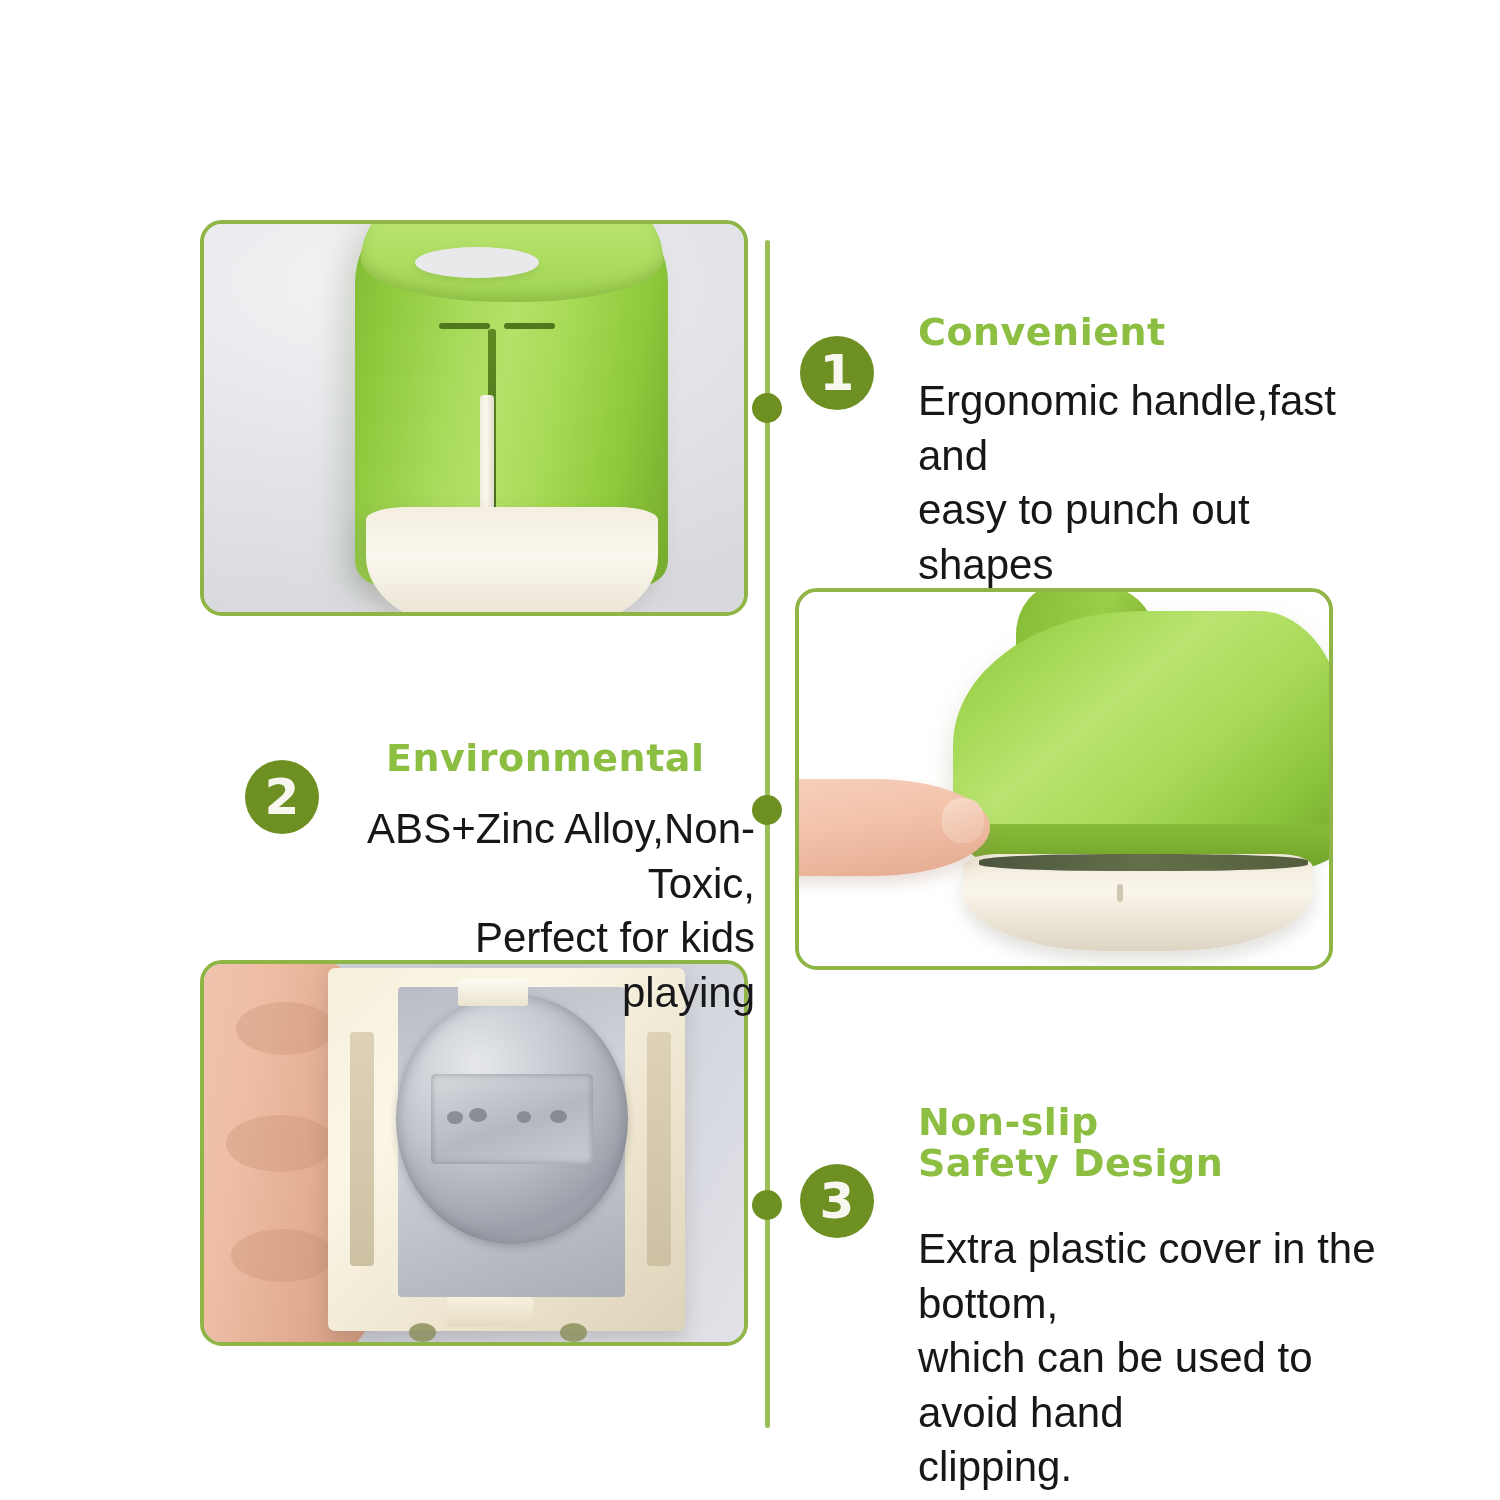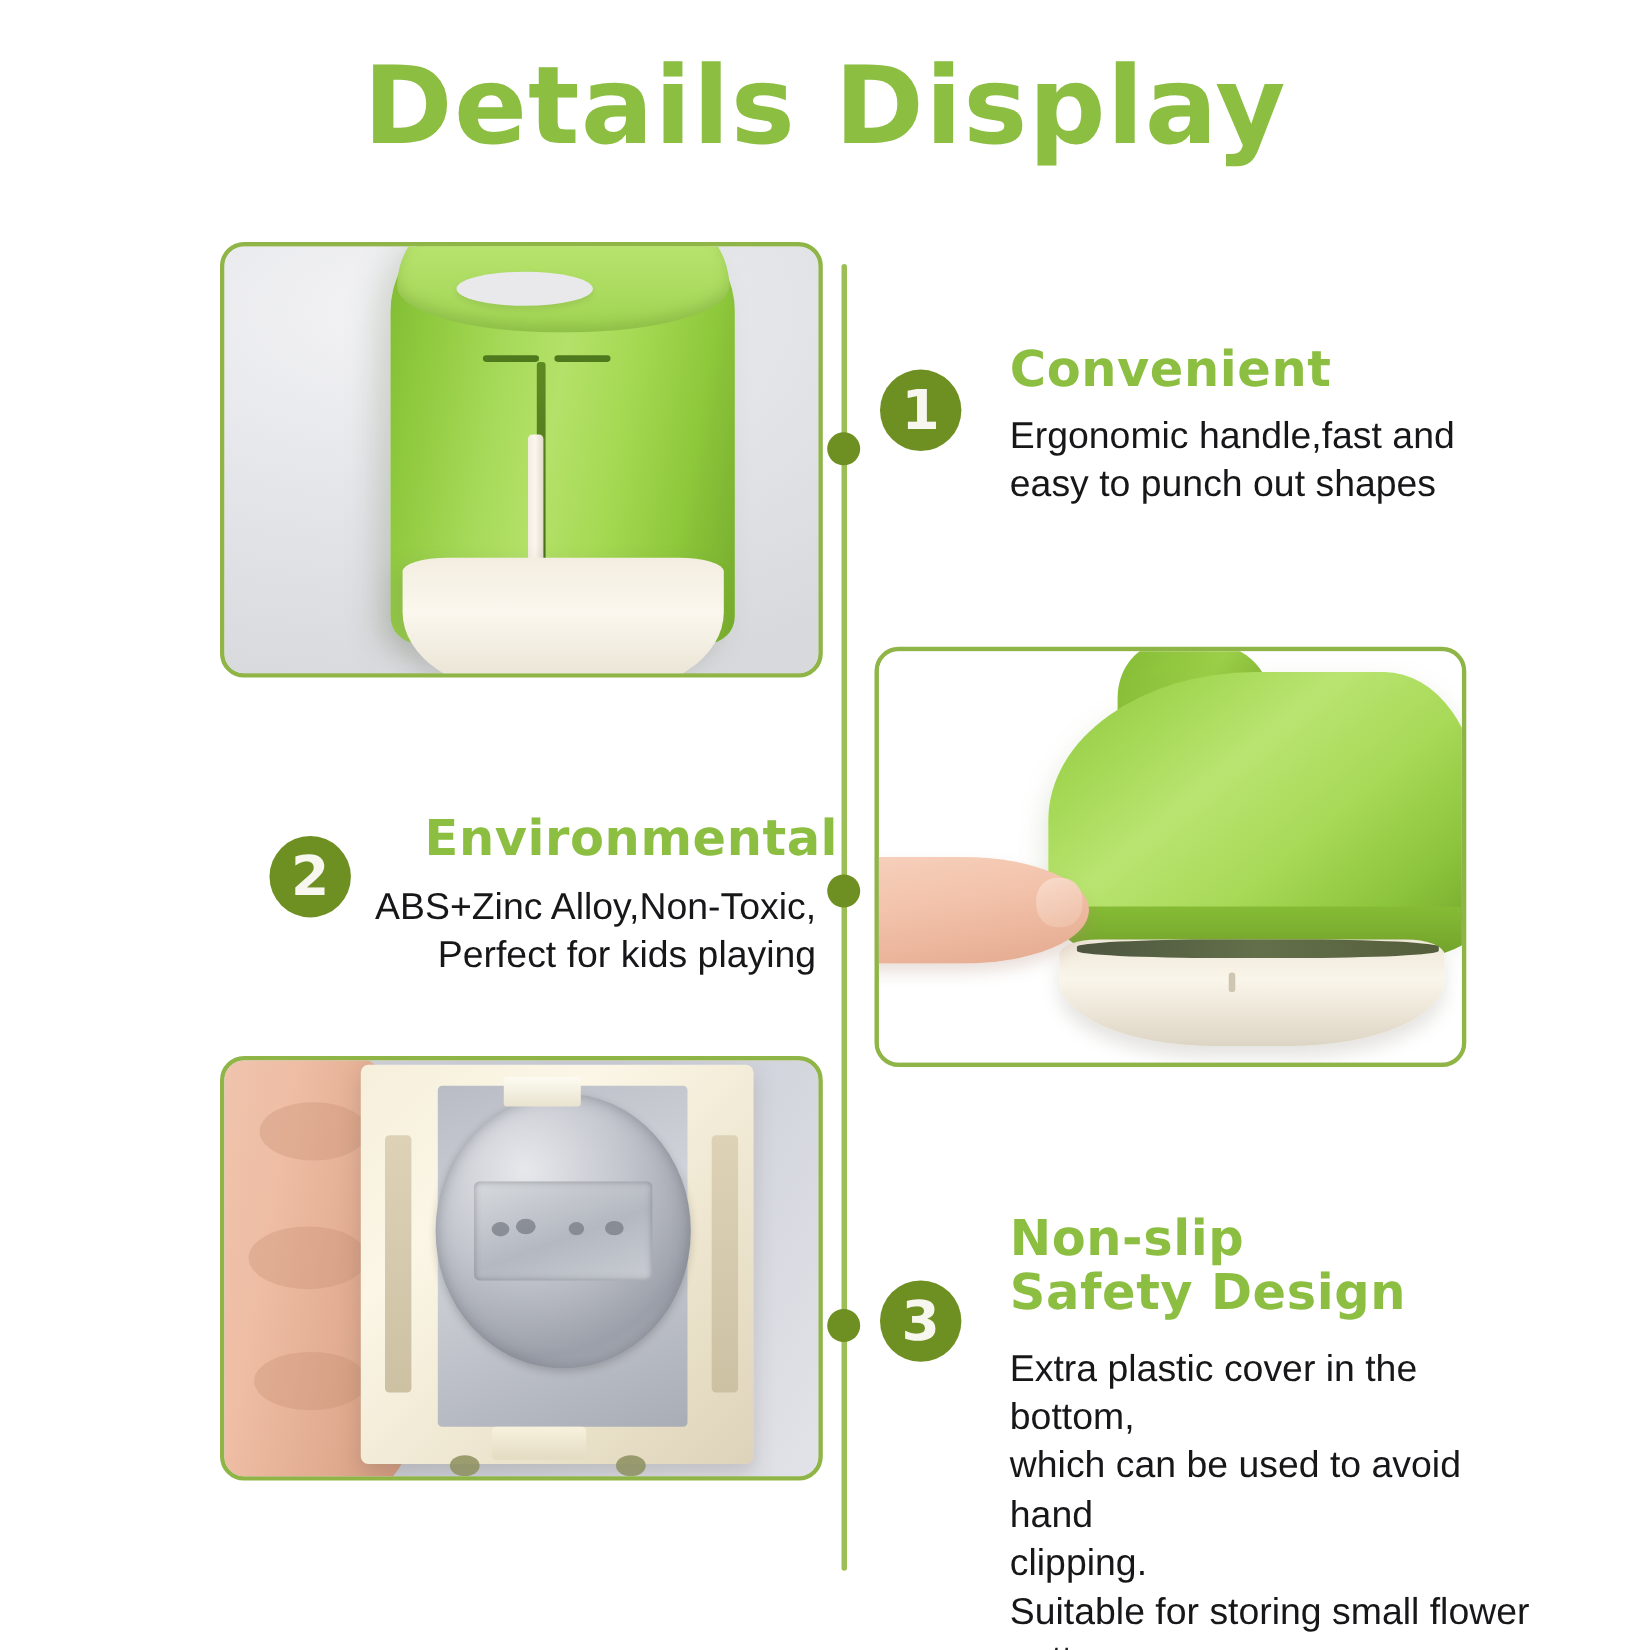--- a/index.html
+++ b/index.html
@@ -307,30 +307,30 @@
     font-family: "DejaVu Sans", sans-serif;
     font-size: 50px;
     font-weight: bold;
     line-height: 74px;
     text-align: center;
   }
   .feature .head {
     position: absolute;
     font-family: "DejaVu Sans", sans-serif;
     font-weight: bold;
-    font-size: 45px;
+    font-size: 38px;
     line-height: 1.08;
     color: #8CBE42;
     letter-spacing: 0.5px;
     white-space: pre-line;
   }
   .feature .body {
     position: absolute;
     font-family: "Liberation Sans", sans-serif;
-    font-size: 34px;
+    font-size: 42px;
     line-height: 1.30;
     color: #17171a;
     white-space: pre-line;
   }
 
   
   #feature-1 { left: 800px; top: 336px; width: 560px; }
   #feature-1 .head { left: 118px; top: -24px; }
   #feature-1 .body { left: 118px; top: 38px; }
 
@@ -342,21 +342,20 @@
   
   #feature-3 { left: 800px; top: 1164px; width: 600px; }
   #feature-3 .head { left: 118px; top: -62px; }
   #feature-3 .body { left: 118px; top: 58px; }
 </style>
 </head>
 <body>
 
 <div class="page">
 
-  <div class="title">Details Display</div>
 
   <div class="spine"></div>
   <div class="spine-dot d1"></div>
   <div class="spine-dot d2"></div>
   <div class="spine-dot d3"></div>
 
   <div class="photo" id="photo-1">
     <div class="inner">
       <div class="p1-bg"></div>
       <div class="p1-body"></div>

